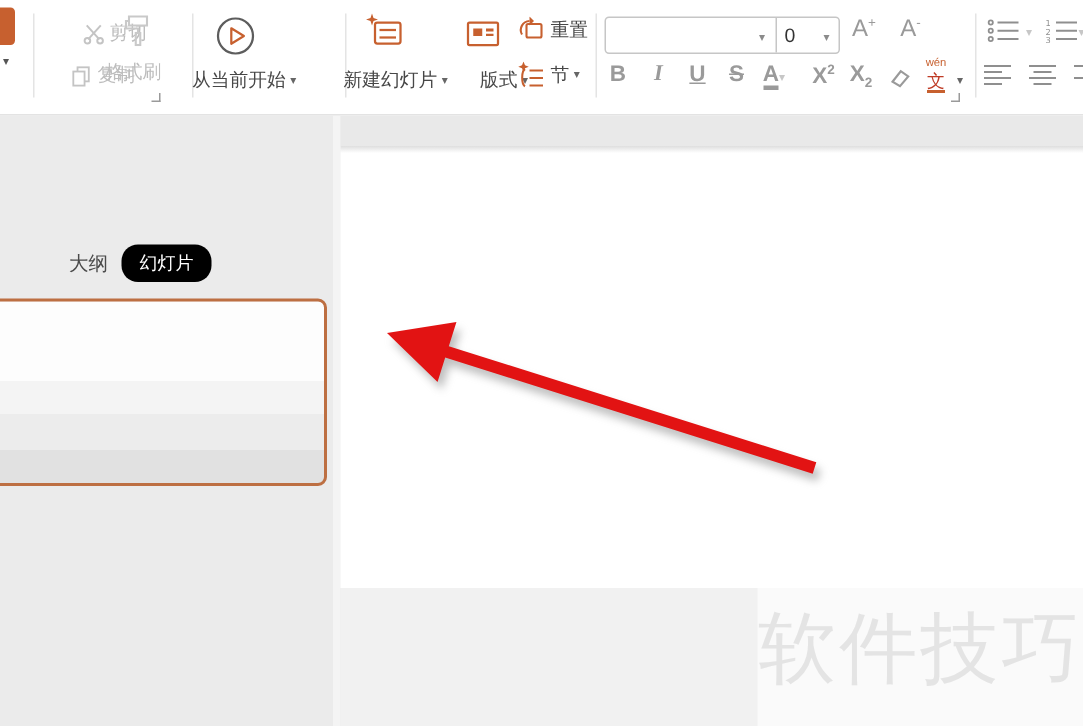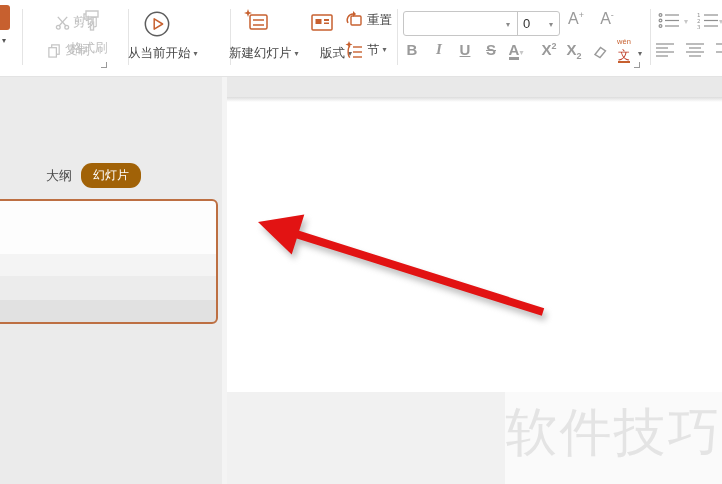--- a/index.html
+++ b/index.html
@@ -33,21 +33,21 @@
   .u-l{text-decoration:underline;}
   .s-t{text-decoration:line-through;}
   .a-color{border-bottom:3px solid #9a9a9a;line-height:15px;display:inline-block;}
   .phon{position:absolute;left:613px;top:38px;width:22px;text-align:center;line-height:1;}
   .phon .py{font-size:7.5px;color:#c7602f;display:block;}
   .phon .zi{font-size:12px;color:#bf3b25;border-bottom:2px solid #c7602f;display:inline-block;padding-bottom:0px;}
   
   #panel{position:absolute;left:0;top:77px;width:222px;bottom:0;background:#ebebeb;}
   #panel-scroll{position:absolute;left:222px;top:77px;width:5px;bottom:0;background:#f4f4f4;}
   .tab-outline{position:absolute;left:46px;top:90px;font-size:13px;color:#4a4a4a;}
-  .tab-slides{position:absolute;left:81px;top:86px;background:#a16207;color:#fff;font-size:12px;
+  .tab-slides{position:absolute;left:81px;top:86px;background:#000000;color:#fff;font-size:12px;
               border-radius:11px;padding:4px 12px;}
   #thumb{position:absolute;left:-10px;top:122px;width:224px;height:121px;border:2px solid #bd6f42;
          border-radius:6px;
          background:linear-gradient(180deg,#fdfdfd 0%,#fdfdfd 44%,#f4f4f4 44%,#f4f4f4 62%,
                     #ececec 62%,#ececec 82%,#e1e1e1 82%,#e1e1e1 100%);}
   
   #canvas{position:absolute;left:227px;top:77px;right:0;bottom:0;background:#f1f1f1;}
   #canvas-top{position:absolute;left:0;top:0;right:0;height:20px;background:#e9e9e9;}
   #slide{position:absolute;left:0;top:20px;right:0;height:295px;background:#ffffff;}
   #slide .tshadow{position:absolute;left:0;top:0;right:0;height:5px;

